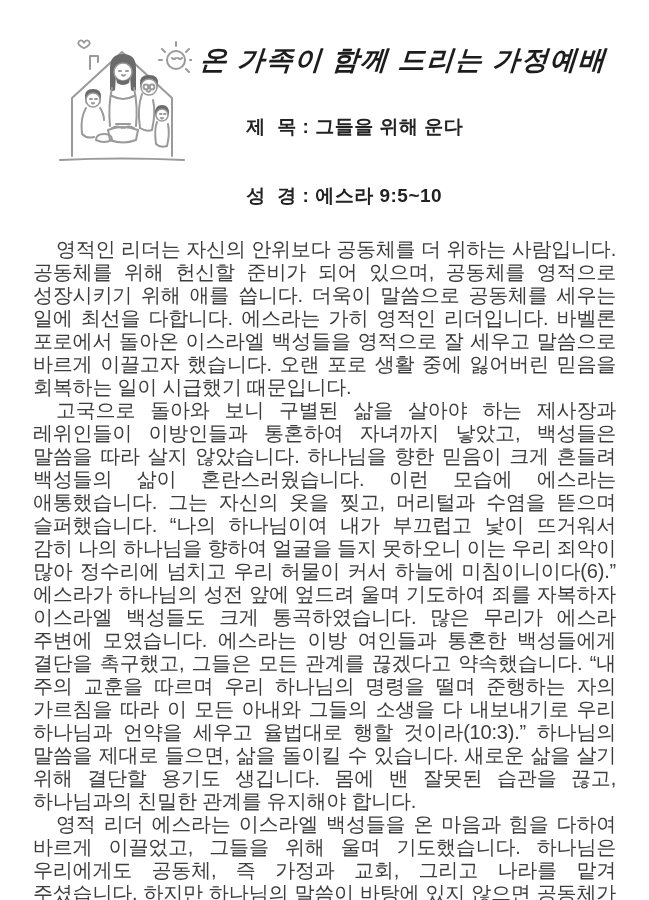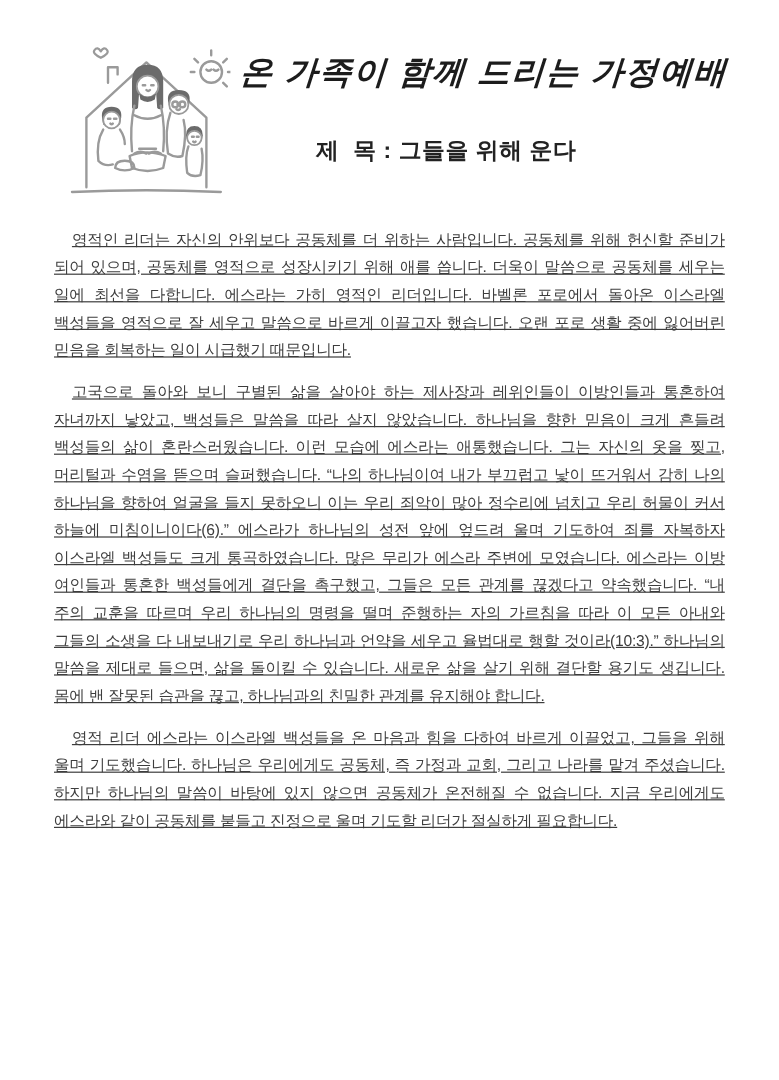--- a/index.html
+++ b/index.html
@@ -38,36 +38,35 @@
     white-space:nowrap;
   }
   .info-line{
     font-size:19px;
     line-height:23px;
     font-weight:bold;
     color:#222;
     white-space:pre;
     letter-spacing:0.5px;
   }
-  .info-label{white-space:pre;margin-left:17px;}
+  .info-label{white-space:pre;}
   .info-colon{white-space:pre;}
   
   .body-text{
     padding:8px 33px 0 33px;
   }
   .body-text p{
-    margin:12px;
-    font-size:13px;
+    margin:0;
+    font-size:20px;
     line-height:23px;
     text-align:justify;
     text-indent:1.15em;
     letter-spacing:-0.2px;
     word-break:keep-all;
     word-wrap:break-word;
-    text-decoration:underline;
   }
   svg .ln{fill:none;stroke:#9a9a9a;stroke-width:2;stroke-linecap:round;stroke-linejoin:round;}
   svg .dk{fill:#6b6b6b;stroke:none;}
 </style>
 </head>
 <body>
 
 <div class="page">
 
   <div class="header">
@@ -115,20 +114,23 @@
         <path class="ln" d="M44 104 q0 -6 8 -6 q8 0 8 6 q-8 4 -16 0 z"></path>
       </svg>
     </div>
 
     <div class="header-text">
       <h1 class="title">온 가족이 함께 드리는 가정예배</h1>
 
       <div class="info-line">
         <span class="info-label">제  목</span><span class="info-colon"> : </span><span class="info-value">그들을 위해 운다</span>
       </div>
+      <div class="info-line">
+        <span class="info-label">성  경</span><span class="info-colon"> : </span><span class="info-value">에스라 9:5~10</span>
+      </div>
     </div>
   </div>
 
   <div class="body-text">
     <p>영적인 리더는 자신의 안위보다 공동체를 더 위하는 사람입니다. 공동체를 위해 헌신할 준비가 되어 있으며, 공동체를 영적으로 성장시키기 위해 애를 씁니다. 더욱이 말씀으로 공동체를 세우는 일에 최선을 다합니다. 에스라는 가히 영적인 리더입니다. 바벨론 포로에서 돌아온 이스라엘 백성들을 영적으로 잘 세우고 말씀으로 바르게 이끌고자 했습니다. 오랜 포로 생활 중에 잃어버린 믿음을 회복하는 일이 시급했기 때문입니다.</p>
     <p>고국으로 돌아와 보니 구별된 삶을 살아야 하는 제사장과 레위인들이 이방인들과 통혼하여 자녀까지 낳았고, 백성들은 말씀을 따라 살지 않았습니다. 하나님을 향한 믿음이 크게 흔들려 백성들의 삶이 혼란스러웠습니다. 이런 모습에 에스라는 애통했습니다. 그는 자신의 옷을 찢고, 머리털과 수염을 뜯으며 슬퍼했습니다. “나의 하나님이여 내가 부끄럽고 낯이 뜨거워서 감히 나의 하나님을 향하여 얼굴을 들지 못하오니 이는 우리 죄악이 많아 정수리에 넘치고 우리 허물이 커서 하늘에 미침이니이다(6).” 에스라가 하나님의 성전 앞에 엎드려 울며 기도하여 죄를 자복하자 이스라엘 백성들도 크게 통곡하였습니다. 많은 무리가 에스라 주변에 모였습니다. 에스라는 이방 여인들과 통혼한 백성들에게 결단을 촉구했고, 그들은 모든 관계를 끊겠다고 약속했습니다. “내 주의 교훈을 따르며 우리 하나님의 명령을 떨며 준행하는 자의 가르침을 따라 이 모든 아내와 그들의 소생을 다 내보내기로 우리 하나님과 언약을 세우고 율법대로 행할 것이라(10:3).” 하나님의 말씀을 제대로 들으면, 삶을 돌이킬 수 있습니다. 새로운 삶을 살기 위해 결단할 용기도 생깁니다. 몸에 밴 잘못된 습관을 끊고, 하나님과의 친밀한 관계를 유지해야 합니다.</p>
     <p>영적 리더 에스라는 이스라엘 백성들을 온 마음과 힘을 다하여 바르게 이끌었고, 그들을 위해 울며 기도했습니다. 하나님은 우리에게도 공동체, 즉 가정과 교회, 그리고 나라를 맡겨 주셨습니다. 하지만 하나님의 말씀이 바탕에 있지 않으면 공동체가 온전해질 수 없습니다. 지금 우리에게도 에스라와 같이 공동체를 붙들고 진정으로 울며 기도할 리더가 절실하게 필요합니다.</p>
   </div>
 
 </div>

